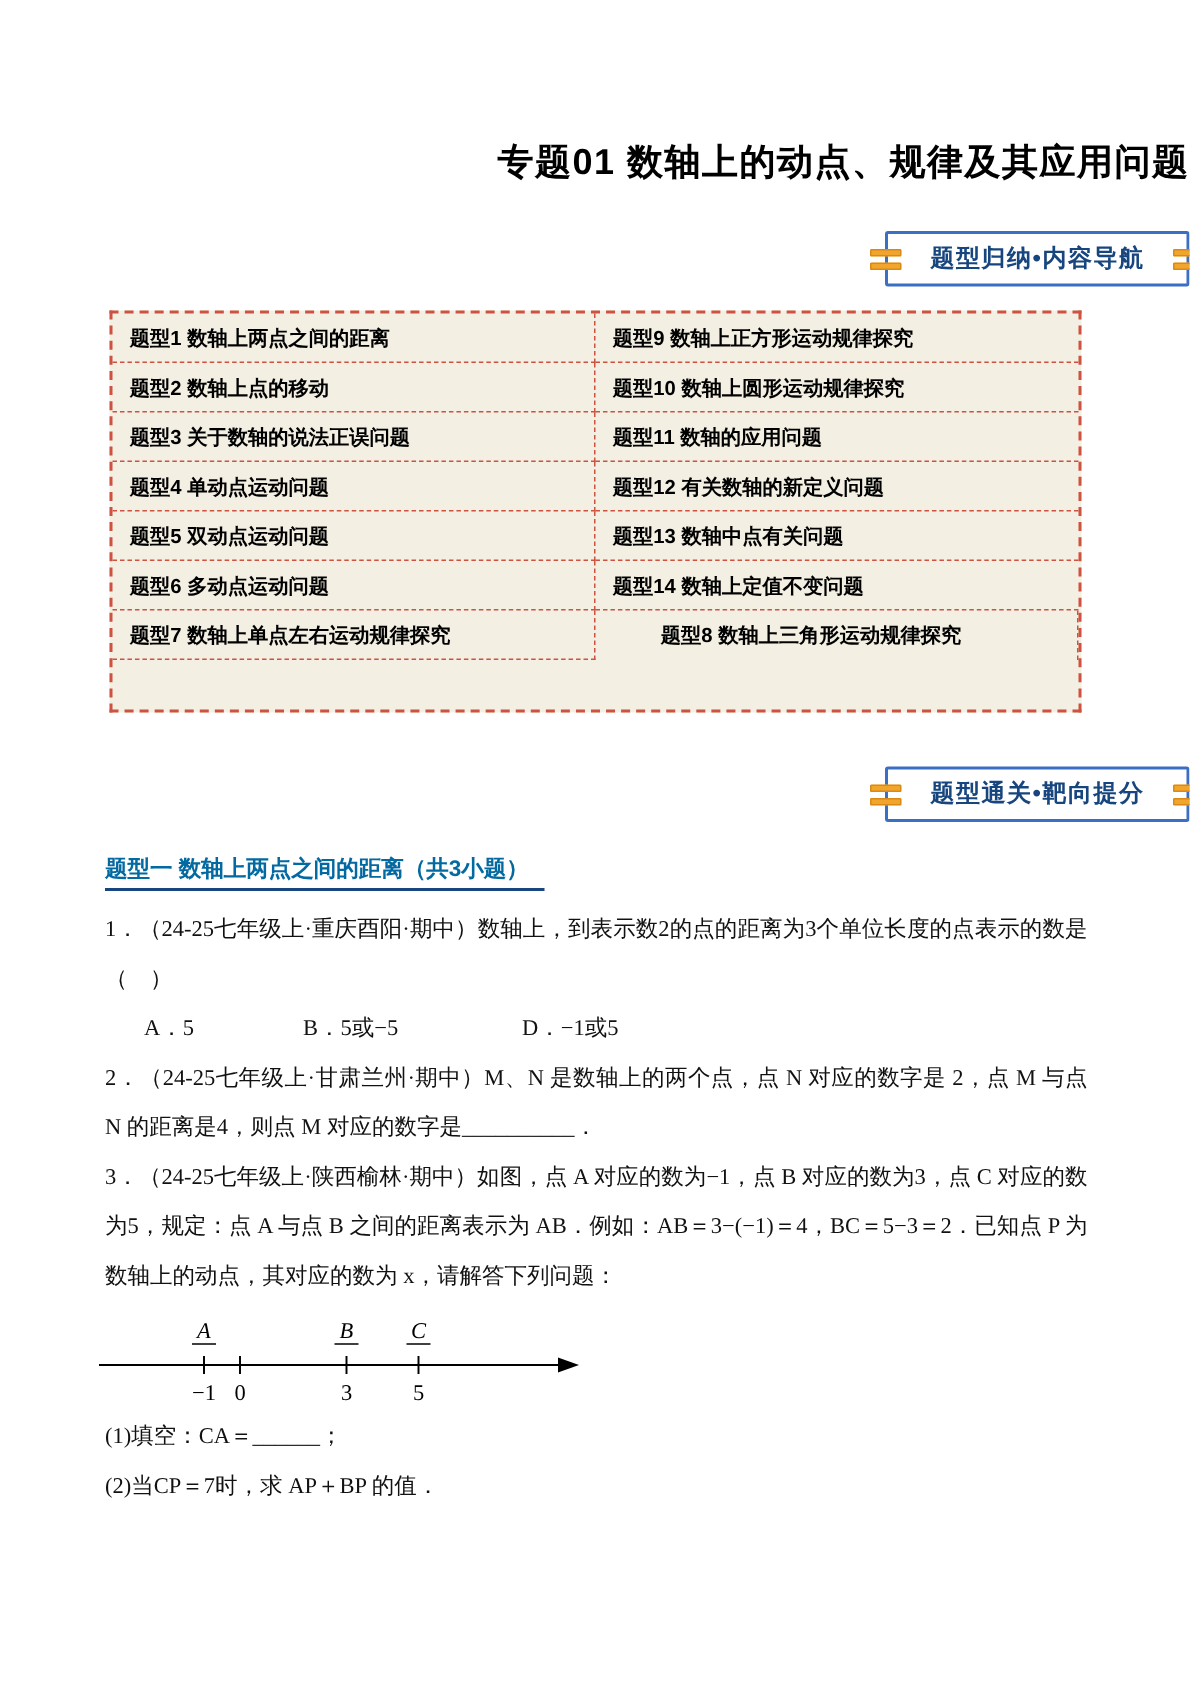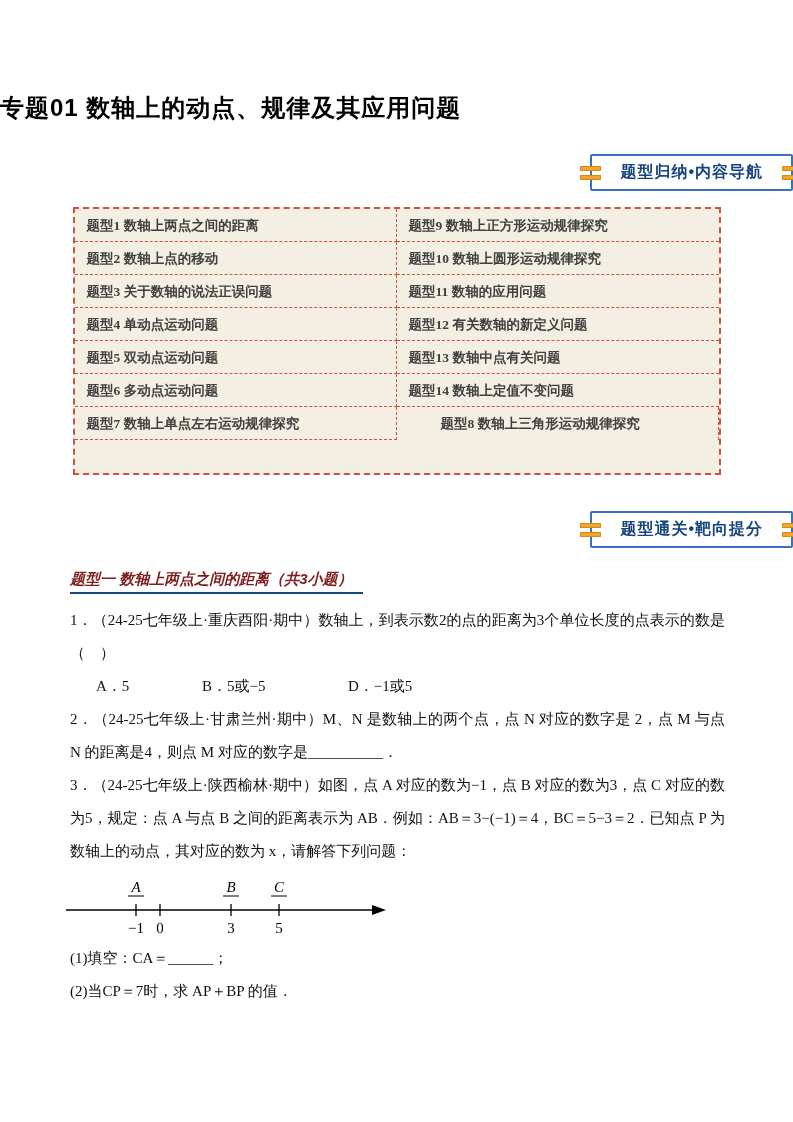--- a/index.html
+++ b/index.html
@@ -7,21 +7,21 @@
   body {
     width: 793px; height: 1122px;
     background: #ffffff;
     font-family: "Liberation Serif", serif;
     color: #111;
     position: relative;
     overflow: hidden;
   }
   .page-title {
     margin: 92px 0 0;
-    text-align: left;
+    text-align: right;
     font-family: "Liberation Sans", sans-serif;
     font-weight: bold;
     font-size: 24px;
     letter-spacing: 1px;
     color: #000;
   }
   .banner-row { display: flex; justify-content: flex-end; }
   .banner-row.first  { margin-top: 30px; }
   .banner-row.second { margin-top: 36px; }
   .banner {
@@ -53,40 +53,39 @@
     margin: 16px auto 0;
     background: #f3efe2;
     border: 2px dashed #cd5240;
     display: grid;
     grid-template-columns: 1fr 1fr;
   }
   .topics .cell {
     height: 33px;
     line-height: 33px;
     padding-left: 12px;
-    font-family: Liberation Serif, serif;
+    font-family: Liberation Sans, sans-serif;
     font-weight: bold;
     font-size: 13.5px;
-    color: #404040;
+    color: #000000;
     white-space: nowrap;
     overflow: hidden;
     border-bottom: 1.5px dashed #cd5240;
   }
   .topics .cell.colL { border-right: 1.5px dashed #cd5240; }
   .topics .cell.lastrow { border-bottom: none; padding-left: 44px; }
   .content { margin: 22px 70px 0; width: 655px; }
   .section-title {
     display: inline-block;
-    color: #7f1d1d;
+    color: #0369a1;
     font-family: "Liberation Sans", sans-serif;
     font-weight: bold;
     font-size: 15px;
     border-bottom: 2px solid #17457e;
     padding: 0 10px 3px 0;
-    font-style: italic;
   }
   .q {
     margin: 0;
     font-size: 15px;
     line-height: 33px;
     text-align: justify;
   }
   .q.first { margin-top: 10px; }
   .options {
     margin-left: 26px;

